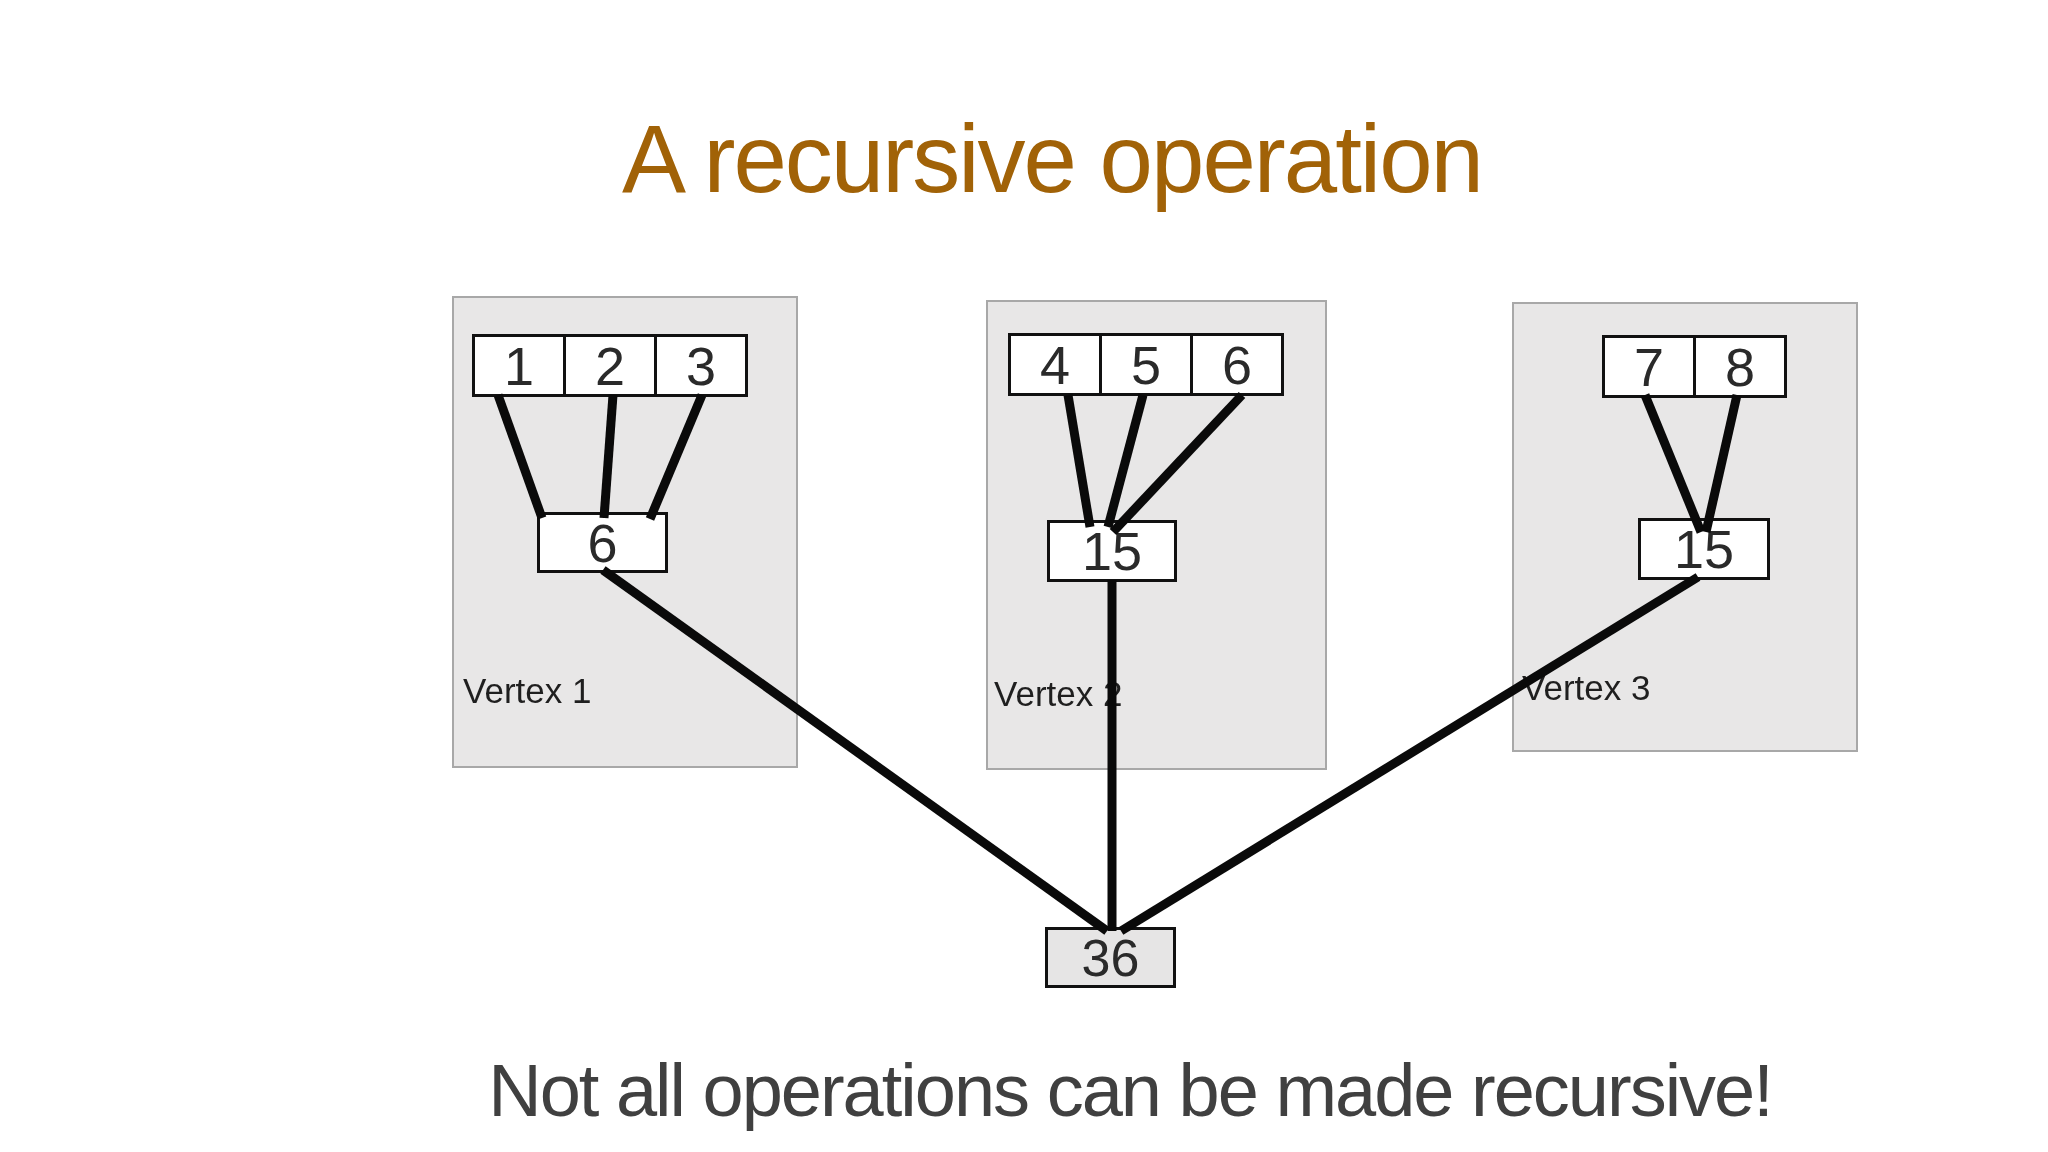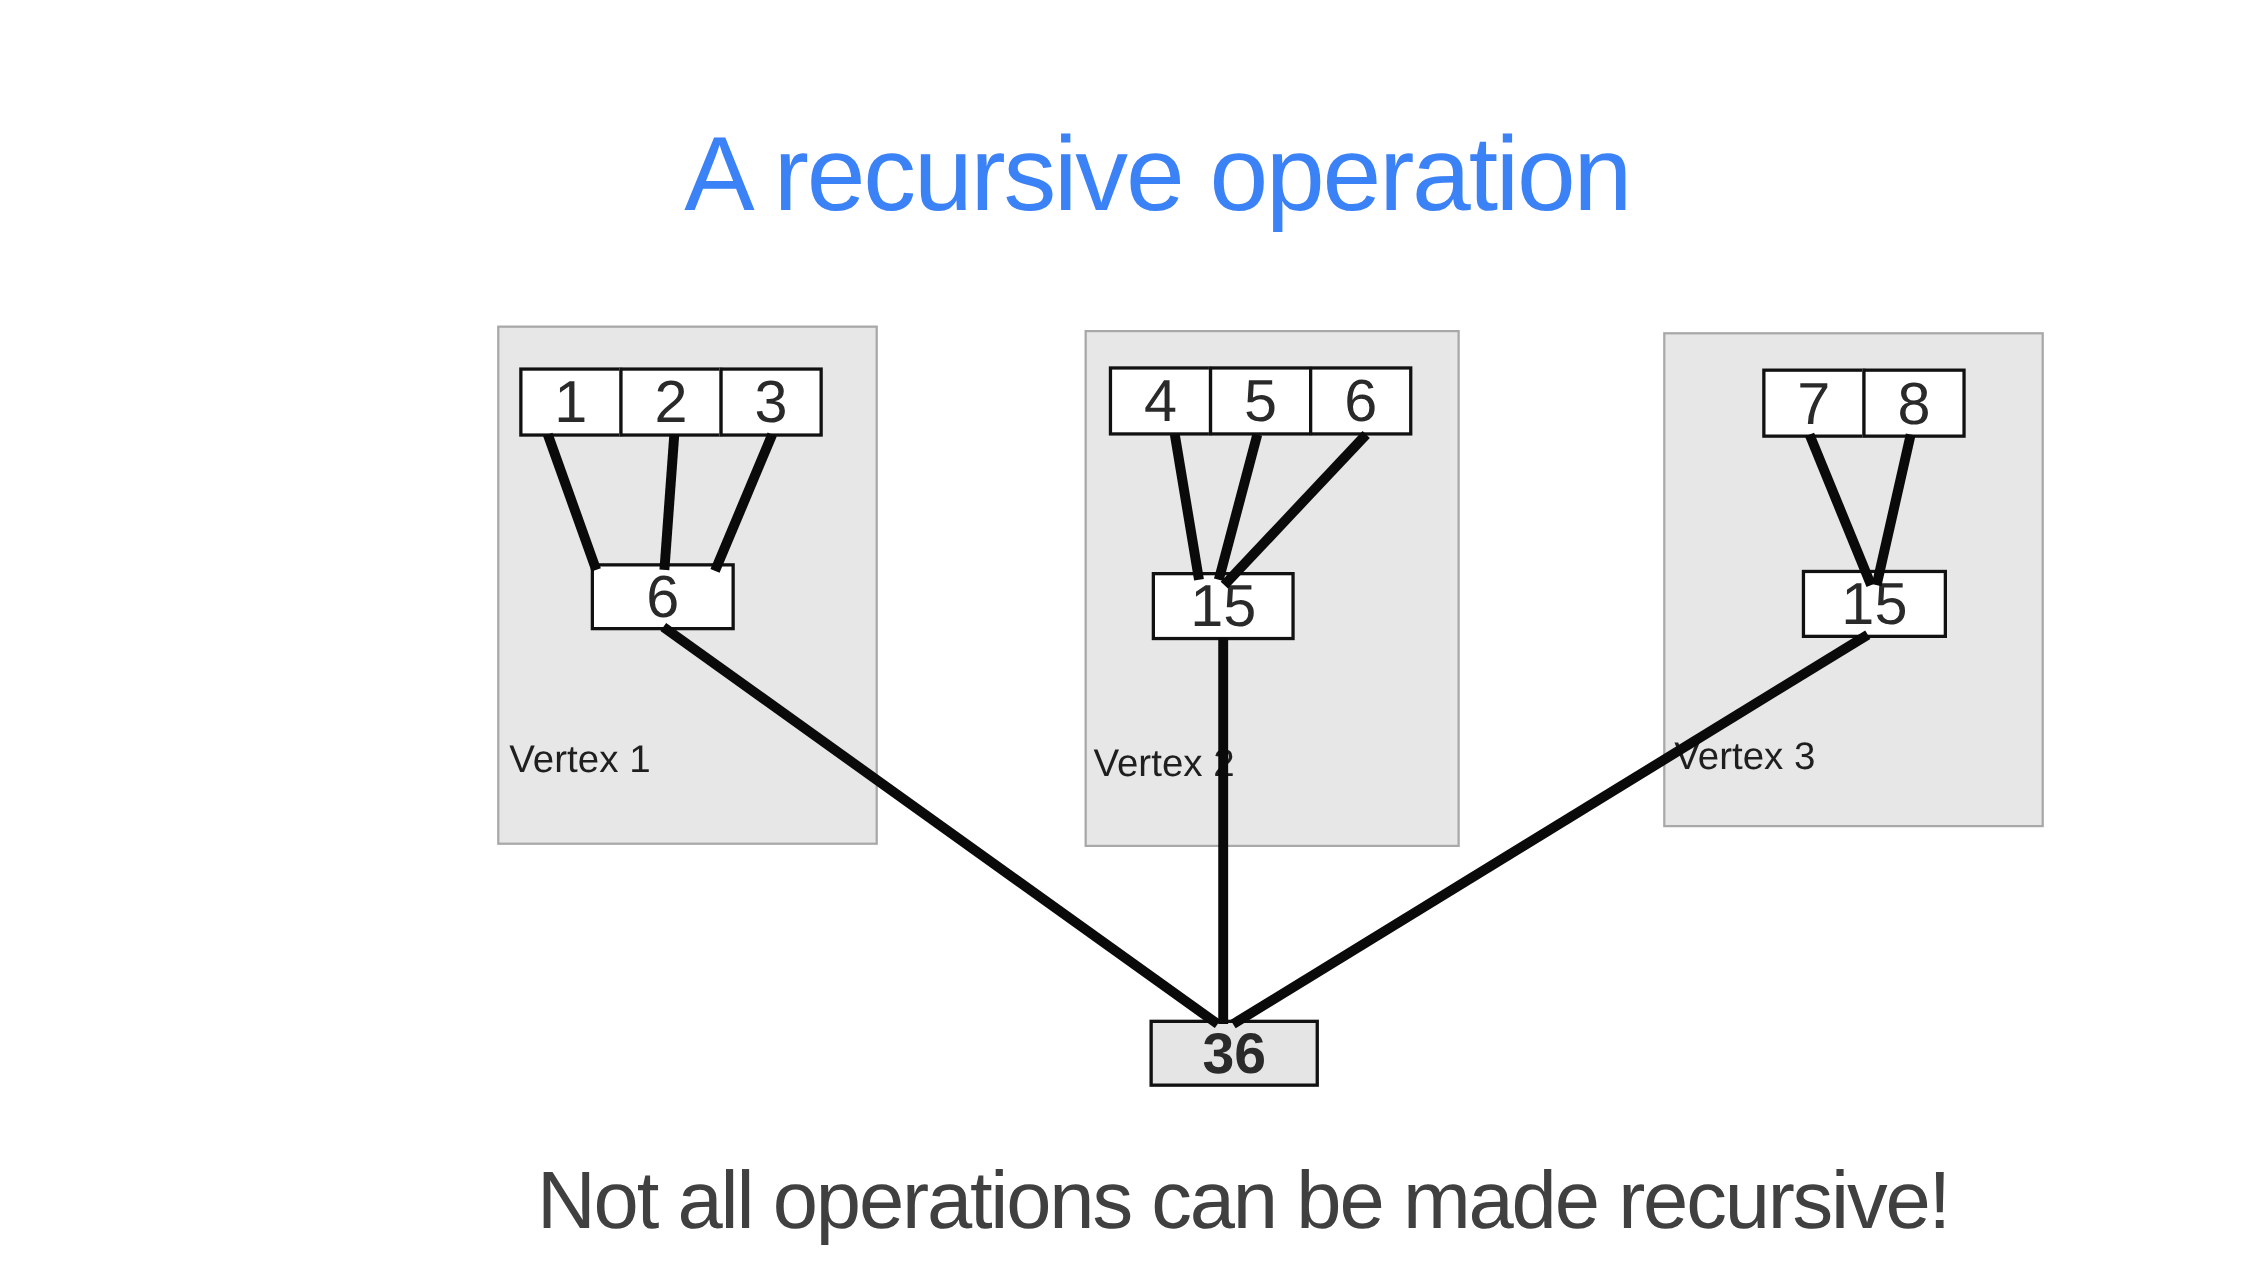--- a/index.html
+++ b/index.html
@@ -18,21 +18,21 @@
   }
   .title {
     position: absolute;
     top: 104px;
     left: 1052px;
     transform: translateX(-50%);
     font-size: 96px;
     font-weight: 300;
     letter-spacing: -2px;
     white-space: nowrap;
-    color: #3b82f6;
+    color: #a16207;
   }
   .footer {
     position: absolute;
     top: 1048px;
     left: 1130px;
     transform: translateX(-50%);
     font-size: 74px;
     font-weight: 300;
     letter-spacing: -2px;
     white-space: nowrap;
@@ -93,29 +93,29 @@
     font-size: 54px;
     font-weight: 300;
     color: #2a2a2a;
     z-index: 3;
   }
   #v1-sum { left: 537px; top: 512px; width: 131px; height: 61px; }
   #v2-sum { left: 1047px; top: 520px; width: 130px; height: 62px; }
   #v3-sum { left: 1638px; top: 518px; width: 132px; height: 62px; }
   #root-box {
     position: absolute;
-    left: 1045px; top: 927px; width: 154px; height: 61px;
+    left: 1045px; top: 927px; width: 131px; height: 61px;
     background: #e6e5e5;
     border: 3px solid #111111;
     box-sizing: border-box;
     display: flex;
     align-items: center;
     justify-content: center;
     font-size: 52px;
-    font-weight: 700;
+    font-weight: 400;
     color: #2a2a2a;
     z-index: 3;
   }
   #edge-layer {
     position: absolute;
     left: 0; top: 0;
     width: 2048px; height: 1152px;
     z-index: 4;
     pointer-events: none;
   }

